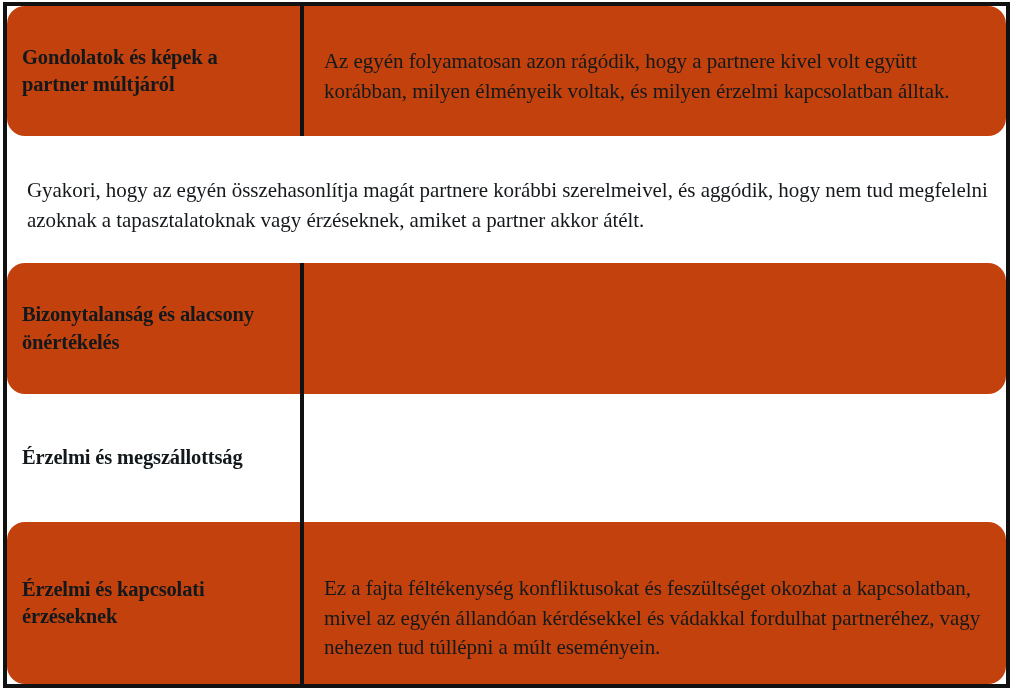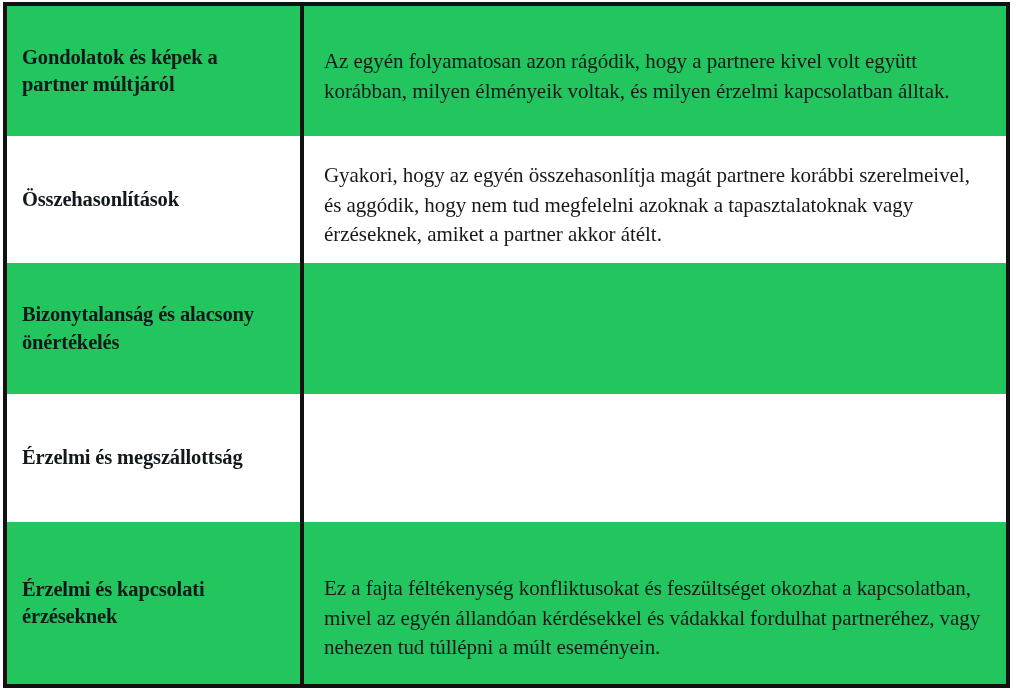--- a/index.html
+++ b/index.html
@@ -35,21 +35,21 @@
     flex-direction: column;
   }
 
   .table-row {
     display: flex;
     flex-direction: row;
     align-items: stretch;
     width: 100%;
     box-sizing: border-box;
   }
-  .table-row.tint { background: #22c55e; }
+  .table-row.tint { background: #c2410c; border-radius: 18px; }
   .table-row.plain { background: #ffffff; }
 
   
   .row-h1 { height: 130px; }
   .row-h2 { height: 127px; }
   .row-h3 { height: 131px; }
   .row-h4 { height: 128px; }
   .row-h5 { height: 162px; }
 
   .cell-term {
@@ -96,23 +96,20 @@
     <div class="table-row tint row-h1">
       <div class="cell-term">
         <span class="term-text">Gondolatok és képek a partner múltjáról</span>
       </div>
       <div class="cell-desc">
         <span class="desc-text">Az egyén folyamatosan azon rágódik, hogy a partnere kivel volt együtt korábban, milyen élményeik voltak, és milyen érzelmi kapcsolatban álltak.</span>
       </div>
     </div>
 
     <div class="table-row plain row-h2">
-      <div class="cell-term">
-        <span class="term-text">Összehasonlítások</span>
-      </div>
       <div class="cell-desc">
         <span class="desc-text">Gyakori, hogy az egyén összehasonlítja magát partnere korábbi szerelmeivel, és aggódik, hogy nem tud megfelelni azoknak a tapasztalatoknak vagy érzéseknek, amiket a partner akkor átélt.</span>
       </div>
     </div>
 
     <div class="table-row tint row-h3">
       <div class="cell-term">
         <span class="term-text">Bizonytalanság és alacsony önértékelés</span>
       </div>
     </div>

